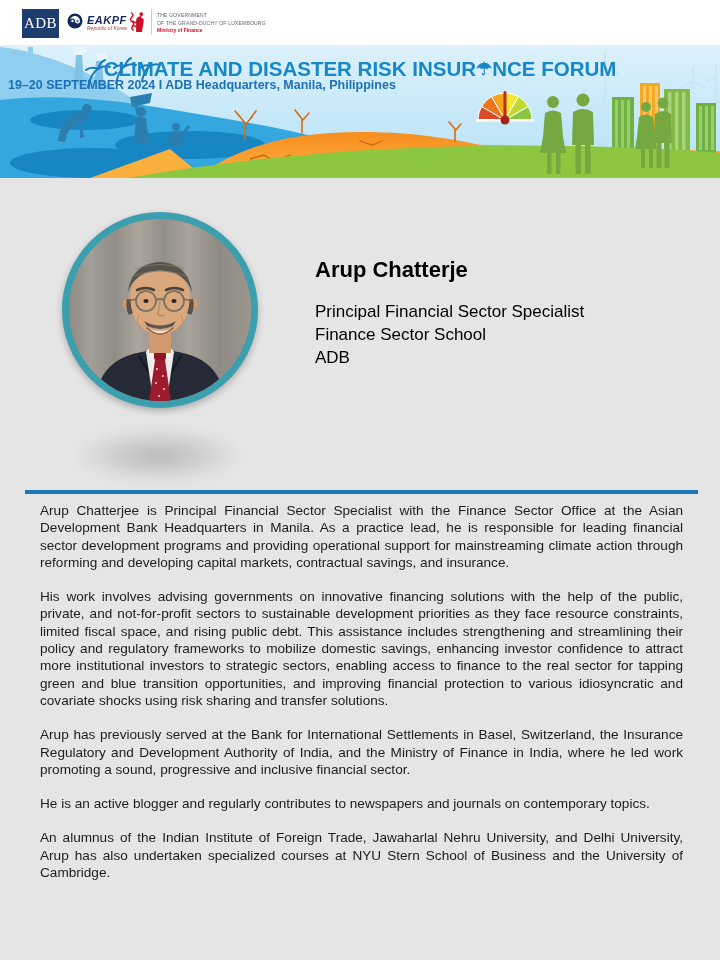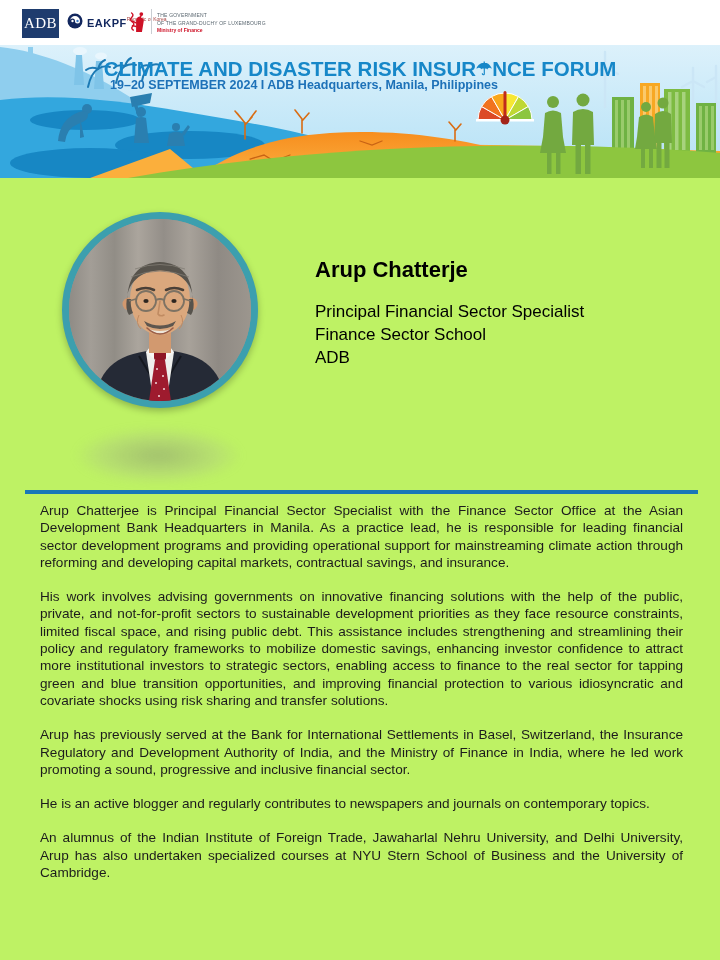--- a/index.html
+++ b/index.html
@@ -1,40 +1,40 @@
 <!DOCTYPE html>
 <html><head>
 <meta charset="utf-8">
 <style>
   html,body{margin:0;padding:0;background:#fff;}
-  .page{position:relative;width:720px;height:960px;background:#bef264;overflow:hidden;
+  .page{position:relative;width:720px;height:960px;background:#e5e5e5;overflow:hidden;
         font-family:"Liberation Sans",sans-serif;color:#1a1a1a;}
 
   
   .logo-bar{position:absolute;top:0;left:0;width:720px;height:45px;background:#fff;}
   .adb-logo{position:absolute;left:22px;top:9px;width:37px;height:29px;background:#1E3C6E;
             color:#fff;font-family:"Liberation Serif",serif;font-size:15px;
             display:flex;align-items:center;justify-content:center;letter-spacing:.5px;}
   .eakpf{position:absolute;left:67px;top:13px;display:flex;align-items:center;gap:4px;}
-  .eakpf-text{display:flex;line-height:1.1;}
+  .eakpf-text{display:flex;flex-direction:column;line-height:1.1;font-style:italic;}
   .eakpf-label{font-size:11px;font-weight:bold;color:#12275E;letter-spacing:.5px;}
   .eakpf-sub{font-size:5px;color:#A94442;}
   .lux{position:absolute;left:128px;top:9px;display:flex;align-items:flex-start;gap:5px;}
   .lux-sep{width:1px;height:25px;background:#C9CDD2;}
   .lux-text{display:flex;flex-direction:column;line-height:1.5;padding-top:3px;}
   .lux-l1,.lux-l2{font-size:5px;color:#5A6770;letter-spacing:.2px;}
   .lux-l3{font-size:5px;color:#CE1126;font-weight:bold;}
 
   
   .banner{position:absolute;top:45px;left:0;width:720px;height:133px;overflow:hidden;}
   .banner svg.scene{position:absolute;top:0;left:0;}
   .banner-title{position:absolute;top:12px;left:0;width:720px;text-align:center;
                 color:#1687C8;font-weight:bold;font-size:20.5px;white-space:nowrap;}
   .banner-title .umb{font-size:18px;position:relative;top:-1px;}
-  .banner-subtitle{position:absolute;top:33px;left:0;width:608px;text-align:center;
+  .banner-subtitle{position:absolute;top:33px;left:8px;width:608px;
                    color:#1D71B8;font-weight:bold;font-size:12.5px;}
 
   
   .photo-wrap{position:absolute;left:62px;top:212px;width:182px;height:182px;
               border:7px solid #3C9FAE;border-radius:50%;overflow:hidden;background:#9A968F;
               box-shadow:0 3px 7px rgba(0,0,0,.25);}
   .speaker-info{position:absolute;left:315px;top:256px;}
   .speaker-name{font-size:22px;font-weight:bold;color:#000;line-height:28px;margin-bottom:16px;}
   .speaker-line{font-size:17px;line-height:23px;color:#000;}
 

